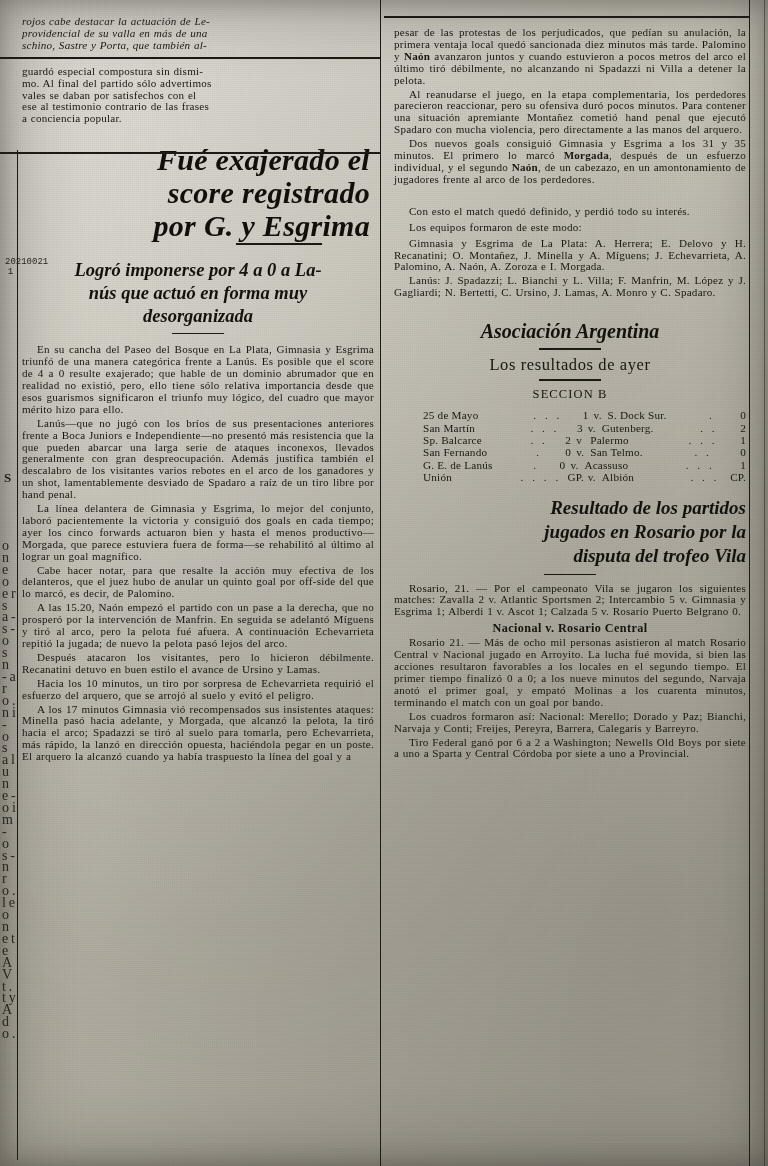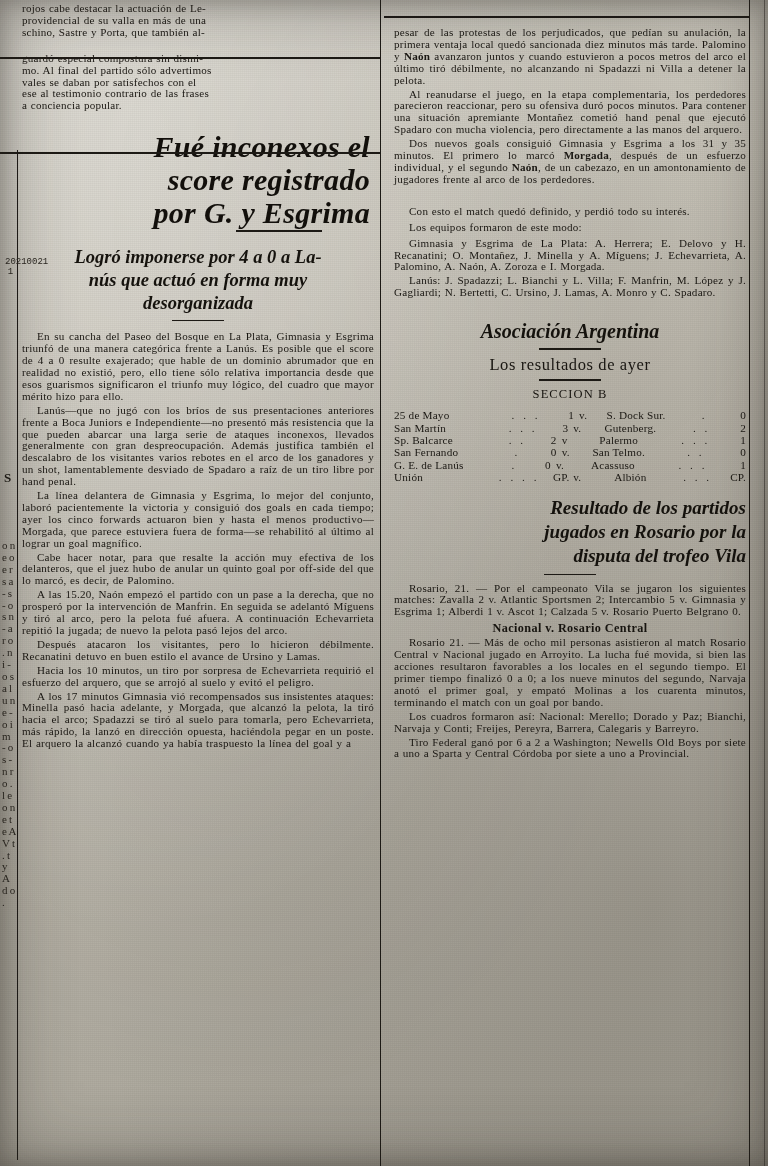--- a/index.html
+++ b/index.html
@@ -106,40 +106,40 @@
     margin:1px 0 0 auto;margin-right:52px;
   }
 
   
   .results{font-size:11.2px;line-height:12.4px;letter-spacing:.2px;color:#1b1813;}
   .results .row{display:flex;align-items:baseline;white-space:nowrap;}
   .results .home{flex:0 0 95px;}
   .results .dots{flex:1 1 auto;overflow:hidden;letter-spacing:3px;text-align:center;}
   .results .gh{flex:0 0 16px;text-align:center;}
   .results .vs{flex:0 0 14px;}
-  .results .away{flex:0 0 86px;text-align:center;}
+  .results .away{flex:0 0 86px;}
   .results .dots2{flex:1 1 auto;overflow:hidden;letter-spacing:3px;text-align:center;}
   .results .ga{flex:0 0 16px;text-align:right;}
 
   
   #stamp{
     position:absolute;left:5px;top:258px;z-index:7;
     font-family:"Liberation Mono", monospace;
     font-size:9px;line-height:9.6px;
     color:#2a2620;letter-spacing:0;
     text-align:center;width:11px;
   }
   #margin-s{
     position:absolute;left:4px;top:470px;z-index:7;
     font-size:13px;font-weight:bold;color:#1b1813;
   }
   #sliver{
     position:absolute;left:2px;top:540px;z-index:7;
     width:14px;
-    font-size:11px;line-height:11.9px;
+    font-size:14px;line-height:11.9px;
     color:#2c2822;letter-spacing:-.3px;overflow:hidden;height:600px;
   }
   #topsliver{
     position:absolute;left:388px;top:-1px;z-index:7;
     width:356px;font-size:10.4px;color:#3a352d;overflow:hidden;height:12px;
     letter-spacing:.4px;
   }
 </style>
 </head>
 <body>
@@ -159,36 +159,36 @@
     <span>20210021 1</span>
   </div>
   <div id="margin-s" class="blur">S</div>
   <div id="sliver" class="blur">
     o n e o e r s a - s - o s n - a r o . n i - o s a l u n e - o i m - o s - n r o . l e o n e t e A V t . t y A d o .
   </div>
 
 
   <div class="col" id="col-left">
 
-    <div class="body blur" style="margin-top:3px;">
+    <div class="body blur" style="margin-top:16px;font-style:italic;">
       <div>rojos cabe destacar la actuación de Le-</div>
       <div>providencial de su valla en más de una</div>
       <div>schino, Sastre y Porta, que también al-</div>
     </div>
 
     <div class="body blur" style="margin-top:14px;">
       <div>guardó especial compostura sin dismi-</div>
       <div>mo. Al final del partido sólo advertimos</div>
       <div>vales se daban por satisfechos con el</div>
       <div>ese al testimonio contrario de las frases</div>
       <div>a conciencia popular.</div>
     </div>
 
     <div class="headline blur" style="margin-top:18px;padding-right:4px;">
-      <div>Fué inconexos el</div>
+      <div>Fué exajerado el</div>
       <div>score registrado</div>
       <div>por G. y Esgrima</div>
     </div>
     <div class="underline-bar"></div>
 
     <div class="subhead blur" style="margin-top:14px;">
       <div>Logró imponerse por 4 a 0 a La-</div>
       <div>nús que actuó en forma muy</div>
       <div>desorganizada</div>
     </div>
@@ -221,21 +221,21 @@
       <p style="margin-top:4px;">Gimnasia y Esgrima de La Plata: A. Herrera; E. Delovo y H. Recanatini; O. Montañez, J. Minella y A. Míguens; J. Echevarrieta, A. Palomino, A. Naón, A. Zoroza e I. Morgada.</p>
       <p>Lanús: J. Spadazzi; L. Bianchi y L. Villa; F. Manfrin, M. López y J. Gagliardi; N. Bertetti, C. Ursino, J. Lamas, A. Monro y C. Spadaro.</p>
     </div>
 
     <div class="sec-title blur" style="margin-top:21px;">Asociación Argentina</div>
     <div class="dash"></div>
     <div class="sec-sub blur">Los resultados de ayer</div>
     <div class="dash"></div>
     <div class="sec-b blur" style="margin-top:6px;">SECCION B</div>
 
-    <div class="results blur" style="margin-top:7px;">
+    <div class="results blur" style="margin-top:7px;margin-left:29px;">
       <div class="row">
         <span class="home">25 de Mayo</span>
         <span class="dots">. . .</span>
         <span class="gh">1</span>
         <span class="vs">v.</span>
         <span class="away">S. Dock Sur.</span>
         <span class="dots2">.</span>
         <span class="ga">0</span>
       </div>
       <div class="row">

